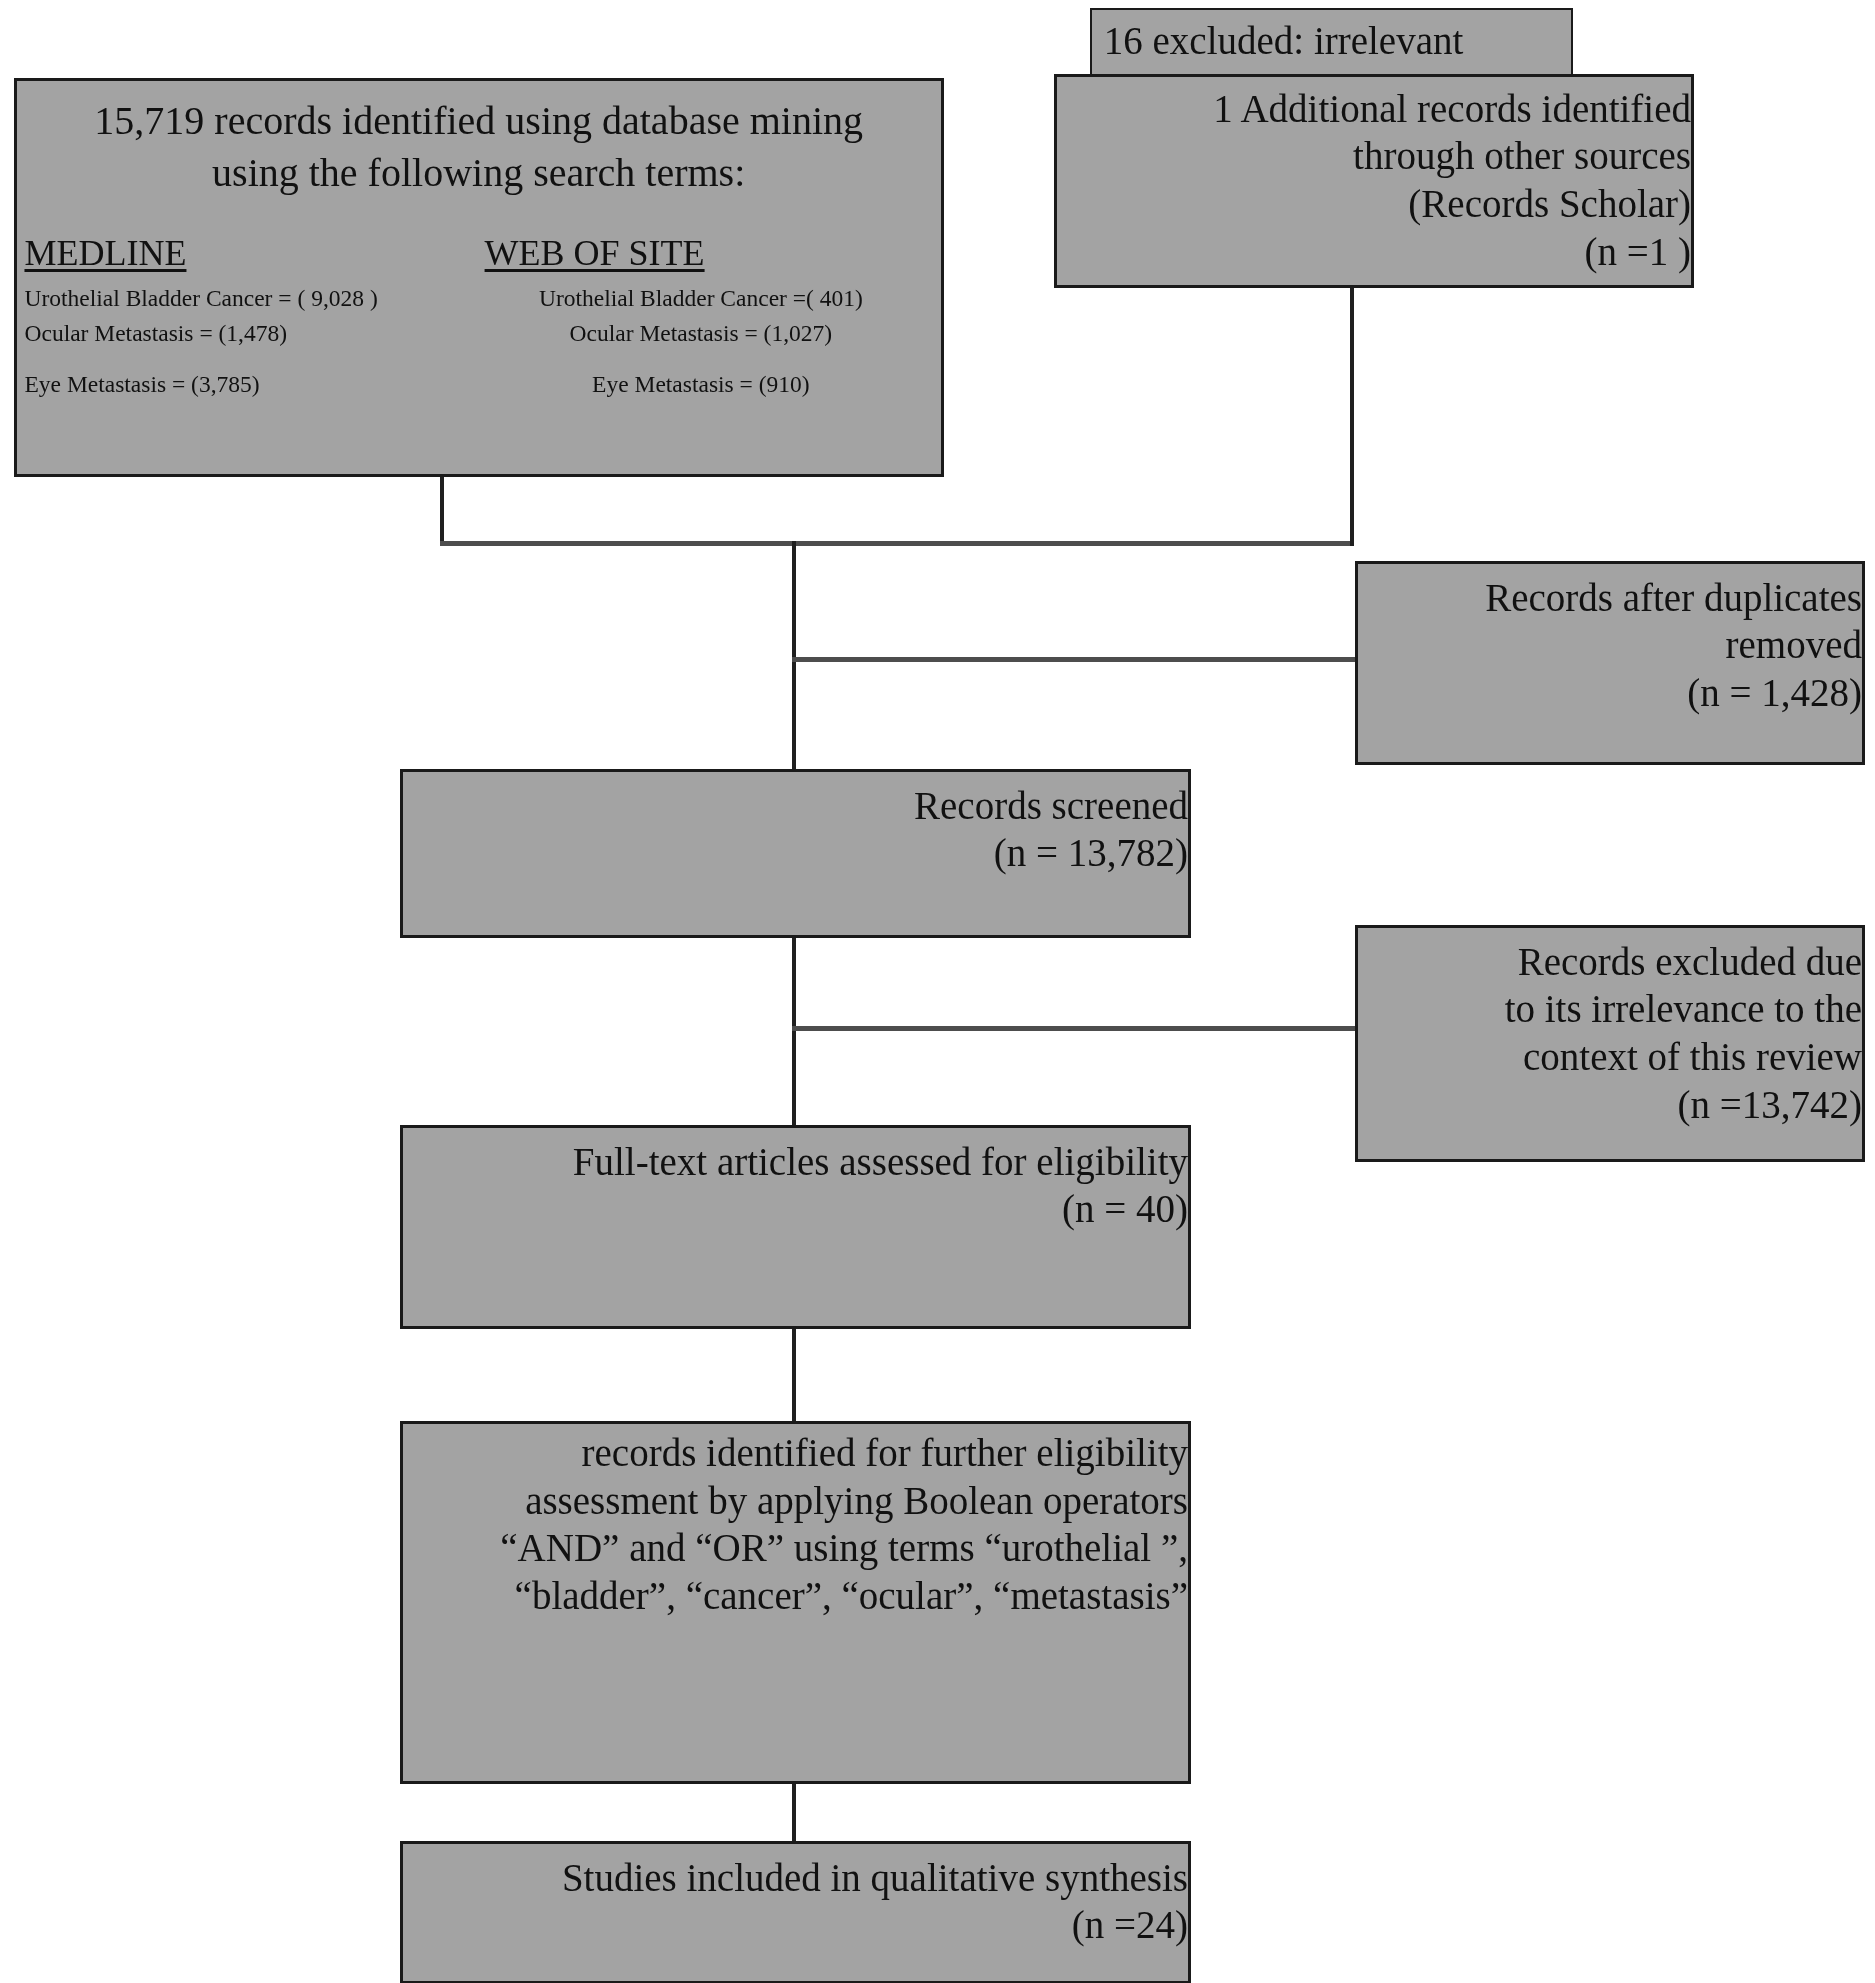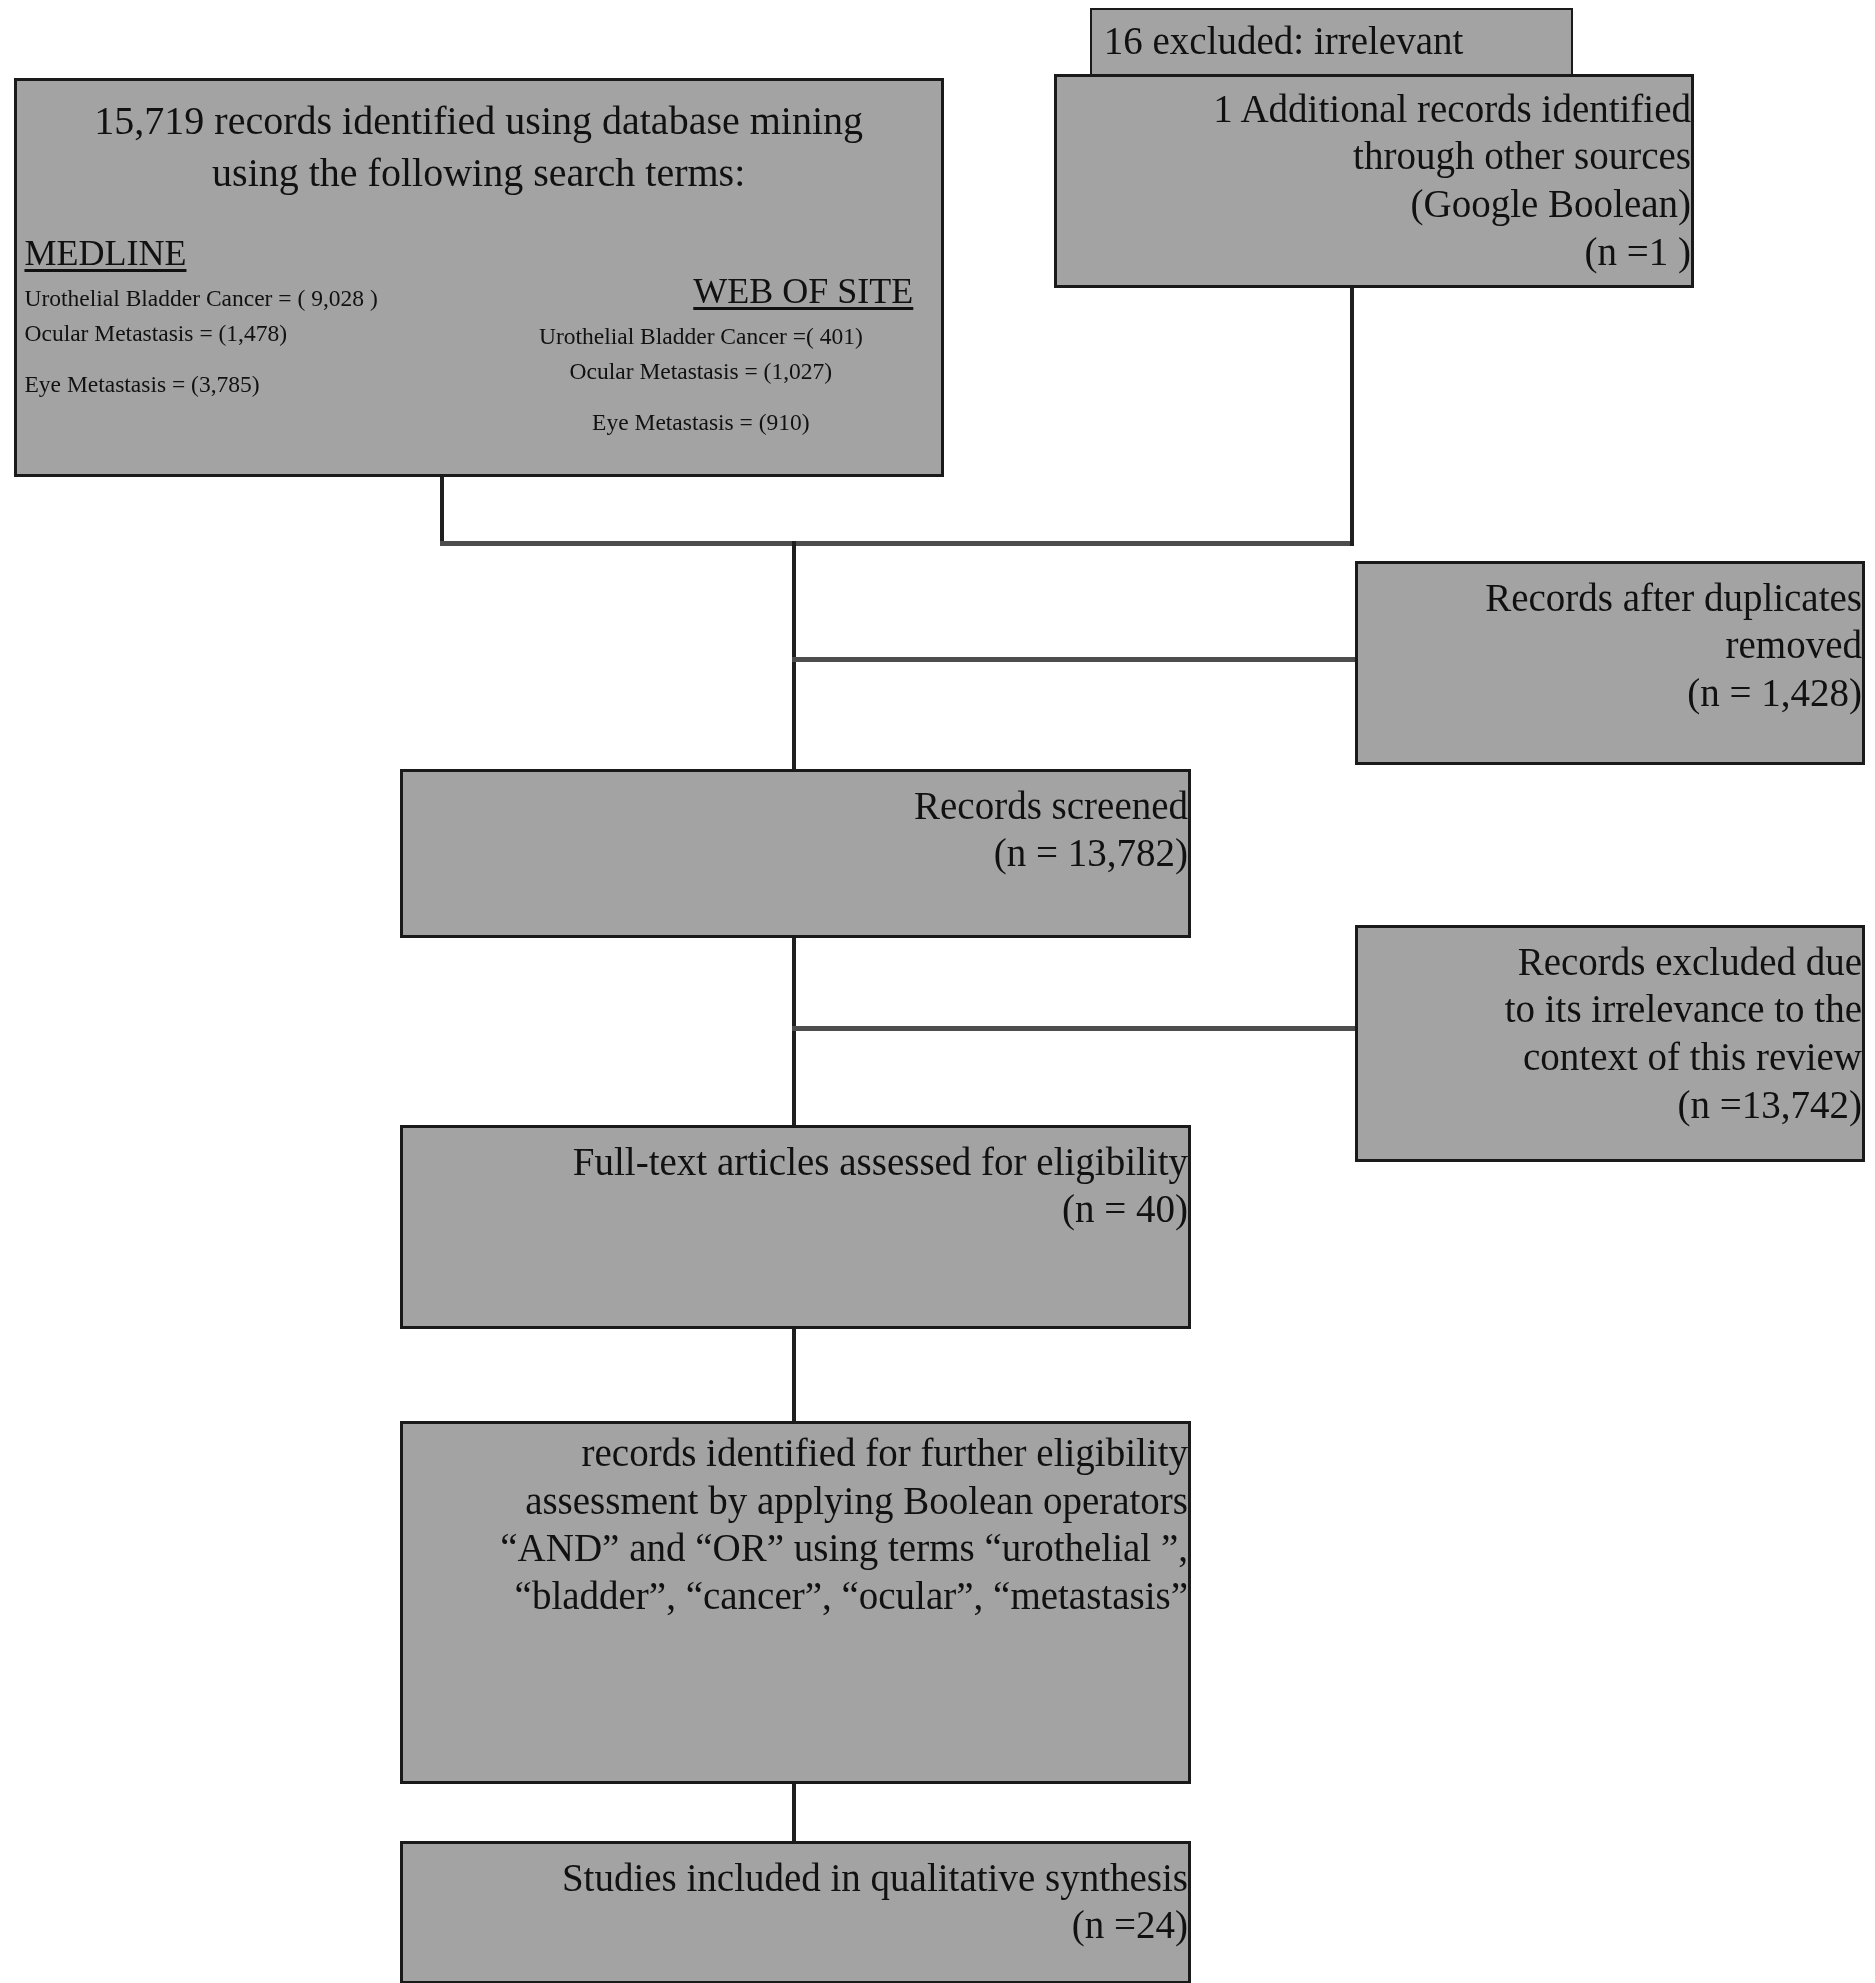--- a/index.html
+++ b/index.html
@@ -66,23 +66,22 @@
     padding-left: 11.8px;
   }
   .db-title {
     display: block;
     font-size: 36px;
     text-decoration: underline;
     text-underline-offset: 3.9px;
     margin-bottom: 5.9px;
   }
   .db-col.right .db-title {
-    text-align: right;
+    text-align: left;
     padding-right: 19.6px;
-    margin-top: 38px;
   }
   .db-row {
     display: block;
     font-size: 23.5px;
     line-height: 1.45;
     white-space: nowrap;
   }
   .db-col.right .db-row {
     text-align: center;
     padding-right: 15.7px;
@@ -237,21 +236,21 @@
       </div>
     </div>
   </div>
 
   <div class="box thin" id="box-excluded-16">16 excluded: irrelevant</div>
 
   <div class="box" id="box-additional">
     <span class="box-lines">
       <span class="ln">1 Additional records identified</span>
       <span class="ln">through other sources</span>
-      <span class="ln">(Google Boolean)</span>
+      <span class="ln">(Records Scholar)</span>
       <span class="ln">(n =1 )</span>
     </span>
   </div>
 
   <div class="box" id="box-duplicates">
     <span class="box-lines">
       <span class="ln">Records after duplicates</span>
       <span class="ln">removed</span>
       <span class="ln">(n = 1,428)</span>
     </span>

